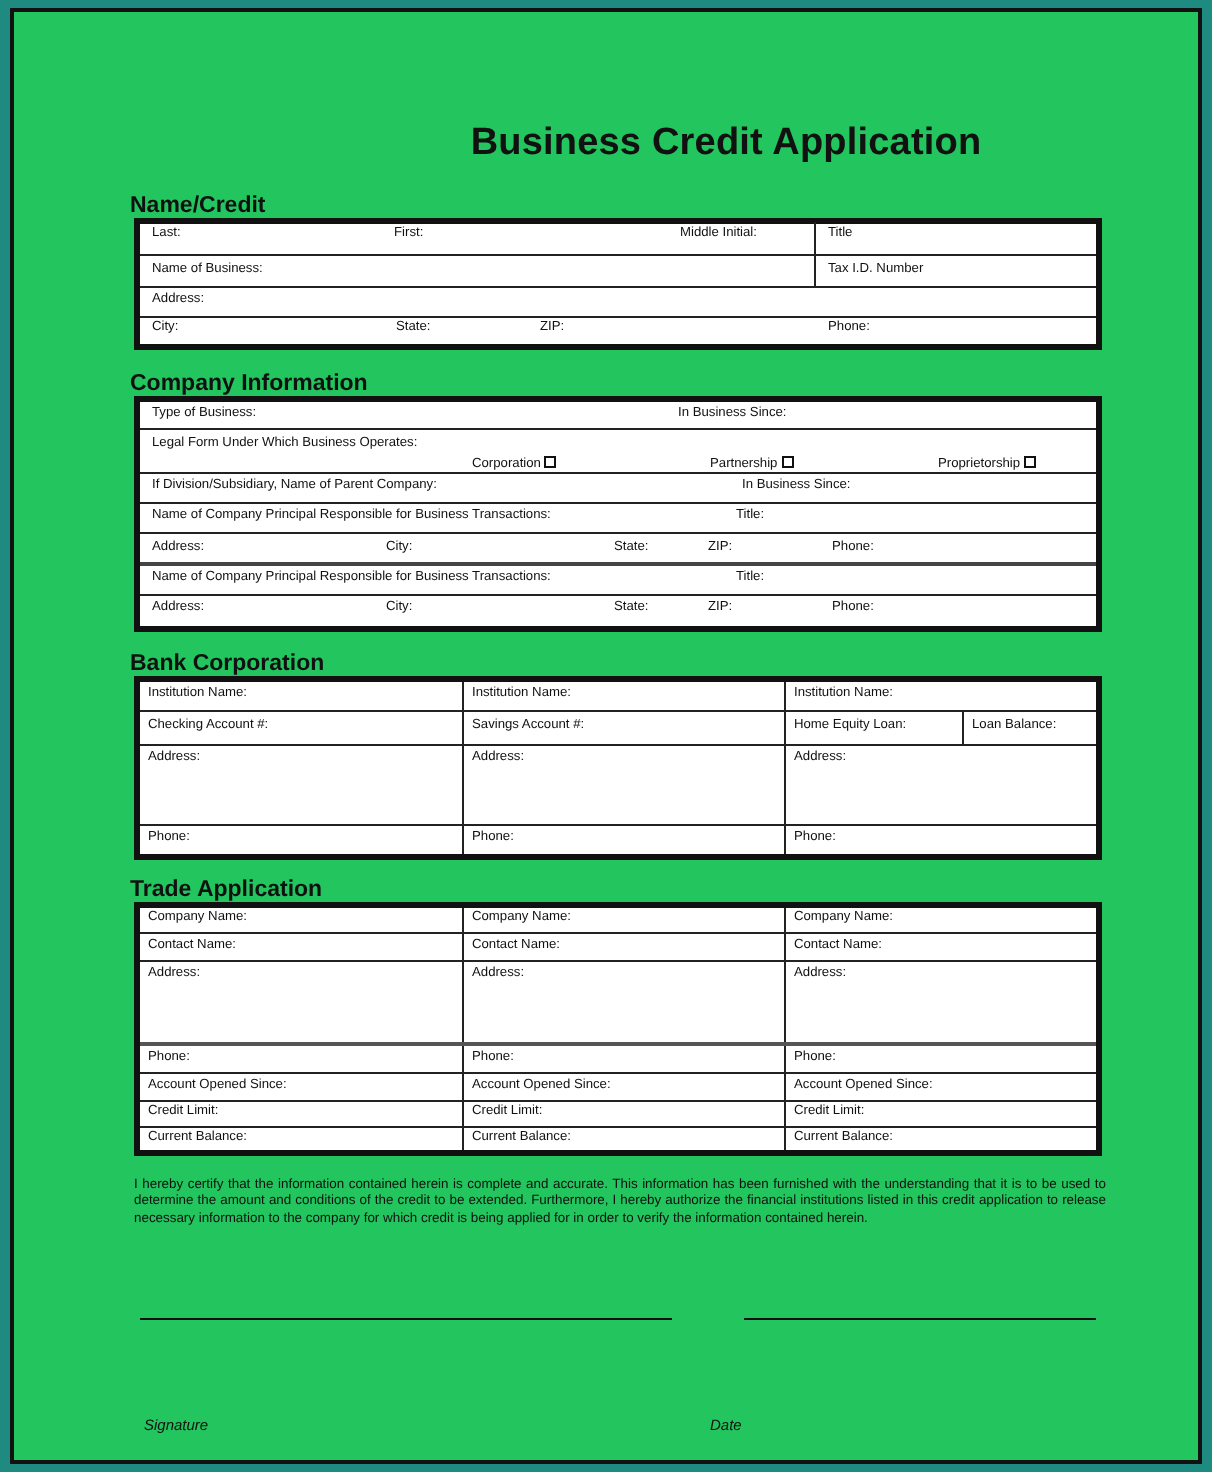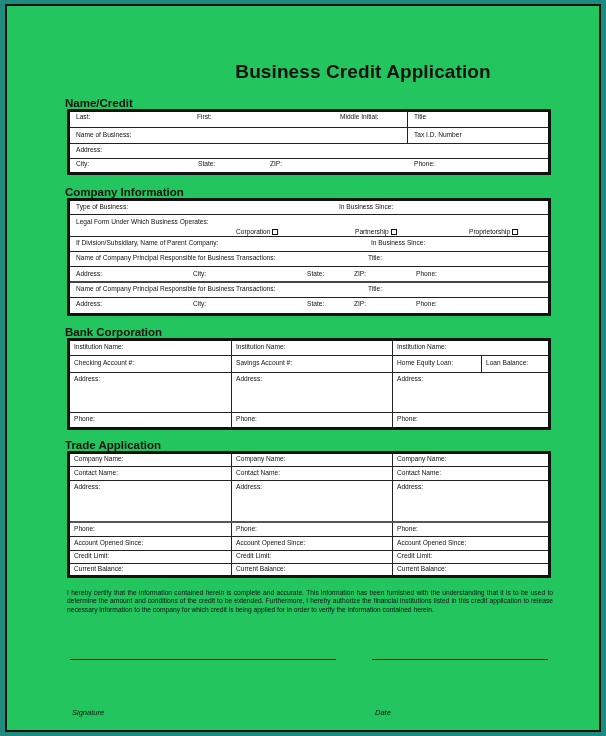--- a/index.html
+++ b/index.html
@@ -248,16 +248,16 @@
             <span class="cell" style="top:1px;">Current Balance:</span>
           </div>
     </div>
   </div>
 
   <p class="certify">I hereby certify that the information contained herein is complete and accurate. This information has been furnished with the understanding that it is to be used to determine the amount and conditions of the credit to be extended. Furthermore, I hereby authorize the financial institutions listed in this credit application to release necessary information to the company for which credit is being applied for in order to verify the information contained herein.</p>
 
   <div class="sig-line" style="left:63px; width:266px;"></div>
   <div class="sig-label" style="left:65px;">Signature</div>
   <div class="sig-line" style="left:365px; width:176px;"></div>
-  <div class="sig-label" style="left:368px;">Date</div>
+  <div class="sig-label" style="left:348px;">Date</div>
 
  </div>
 </div>
 
 </body></html>

